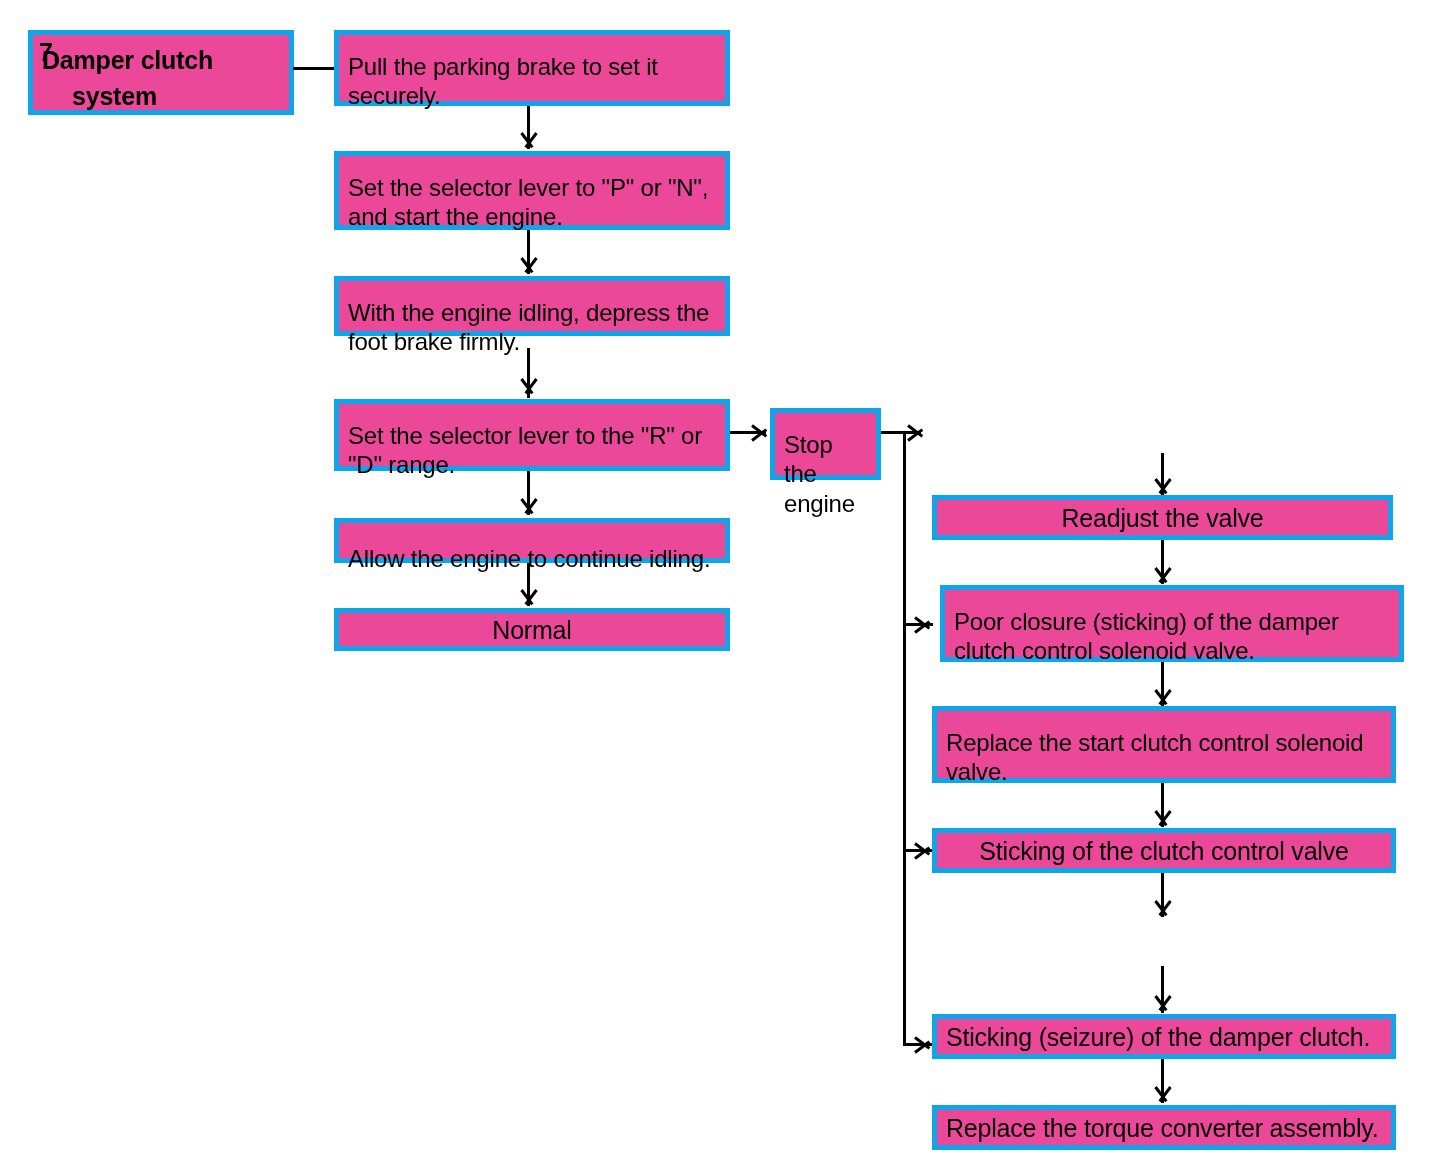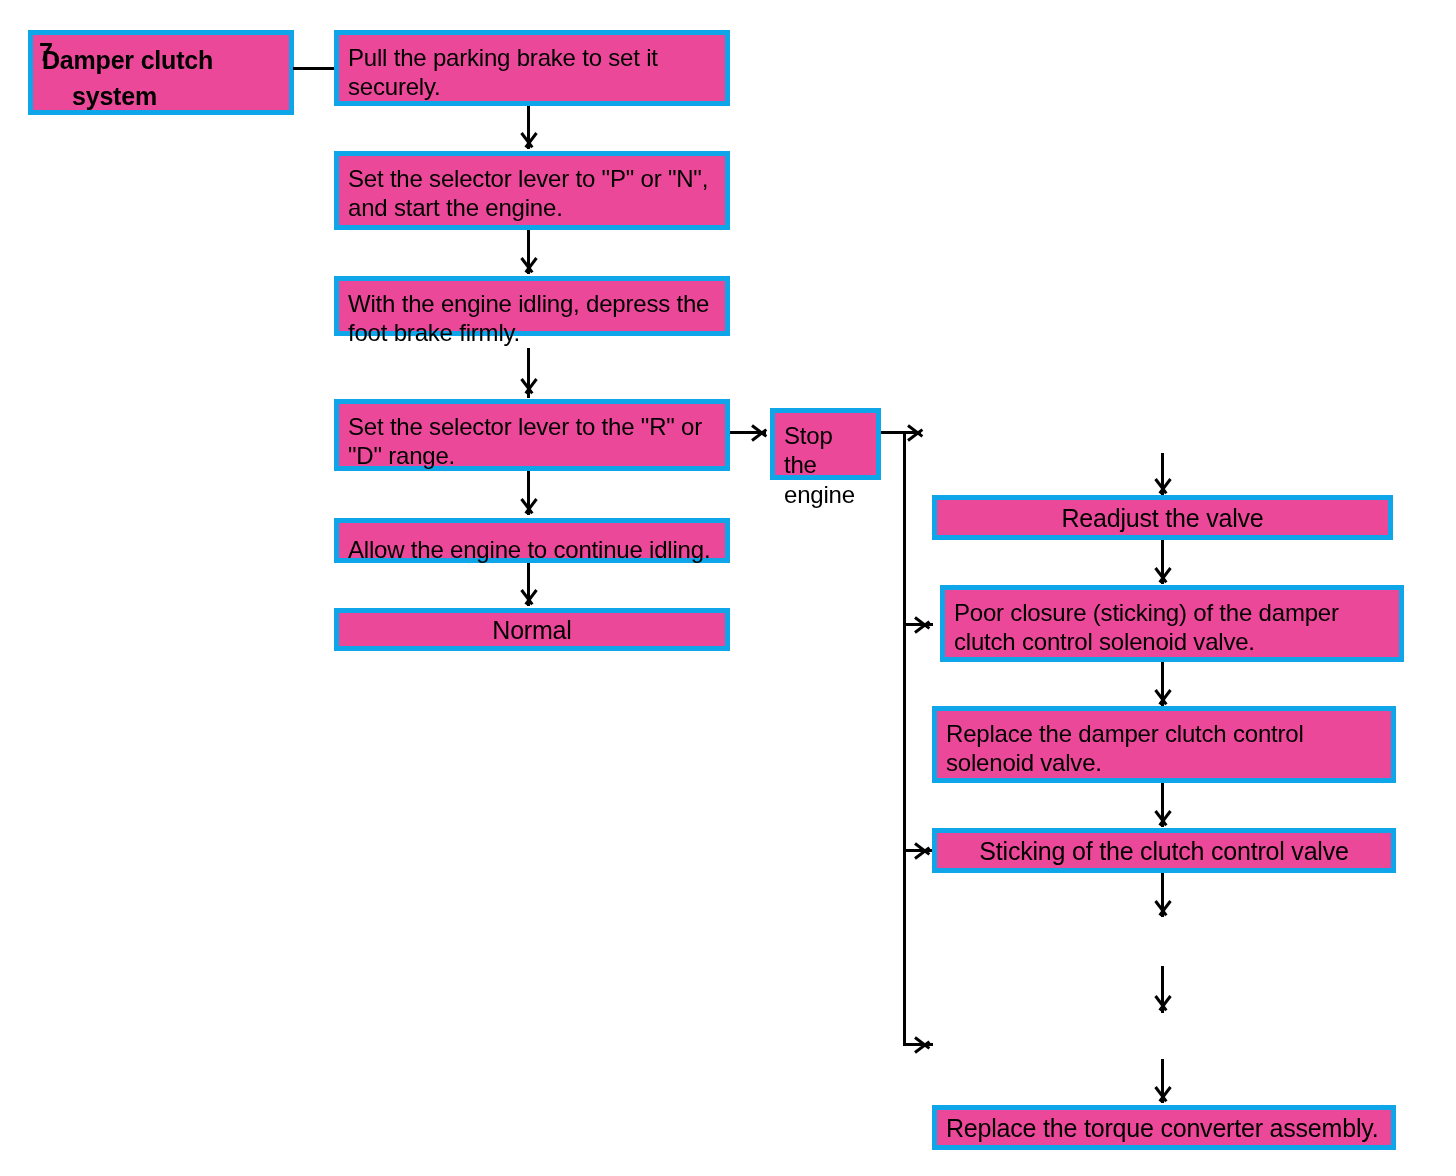--- a/index.html
+++ b/index.html
@@ -25,21 +25,21 @@
   }
   .box.center{justify-content:center;text-align:center;padding-left:4px;padding-right:4px;}
   .box.left{justify-content:flex-start;text-align:left;}
   .box.title{
     font-weight:bold;
     align-items:flex-start;
     padding-top:8px;
     font-size:25px;
     line-height:1.42;
   }
-  .box.small{font-size:24px;line-height:1.22;align-items:flex-start;padding-top:8px;}
+  .box.small{font-size:24px;line-height:1.22;align-items:flex-start;padding-top:17px;}
   .txt{display:block;width:100%;}
   .indent{display:block;padding-left:30px;}
   
   .vline{position:absolute;width:3px;background:#000000;}
   .hline{position:absolute;height:3px;background:#000000;}
   
   .arrow-down{position:absolute;width:26px;height:15px;}
   .arrow-down:before,.arrow-down:after{
     content:"";position:absolute;top:0;width:3px;height:18px;background:#000000;
   }
@@ -143,37 +143,40 @@
   <div class="arrow-down" style="left:1150px;top:568px;"></div>
 
   <div class="box left small" style="left:932px;top:585px;width:464px;height:77px;margin-left:8px;">
     <span class="txt">Poor closure (sticking) of the damper clutch control solenoid valve.</span>
   </div>
 
   <div class="vline" style="left:1161px;top:662px;height:44px;"></div>
   <div class="arrow-down" style="left:1150px;top:690px;"></div>
 
   <div class="box left small" style="left:932px;top:706px;width:464px;height:77px;">
-    <span class="txt">Replace the damper clutch control solenoid valve.</span>
+    <span class="txt">Replace the start clutch control solenoid valve.</span>
   </div>
 
   <div class="vline" style="left:1161px;top:783px;height:44px;"></div>
   <div class="arrow-down" style="left:1150px;top:811px;"></div>
 
   <div class="box center" style="left:932px;top:828px;width:464px;height:45px;">
     <span class="txt">Sticking of the clutch control valve</span>
   </div>
 
   <div class="vline" style="left:1161px;top:873px;height:44px;"></div>
   <div class="arrow-down" style="left:1150px;top:901px;"></div>
 
 
   <div class="vline" style="left:1161px;top:966px;height:47px;"></div>
   <div class="arrow-down" style="left:1150px;top:996px;"></div>
 
+  <div class="box left" style="left:932px;top:1014px;width:464px;height:45px;">
+    <span class="txt">Sticking (seizure) of the damper clutch.</span>
+  </div>
 
   <div class="vline" style="left:1161px;top:1059px;height:44px;"></div>
   <div class="arrow-down" style="left:1150px;top:1087px;"></div>
 
   <div class="box left" style="left:932px;top:1105px;width:464px;height:45px;">
     <span class="txt">Replace the torque converter assembly.</span>
   </div>
 
 </div>
 

